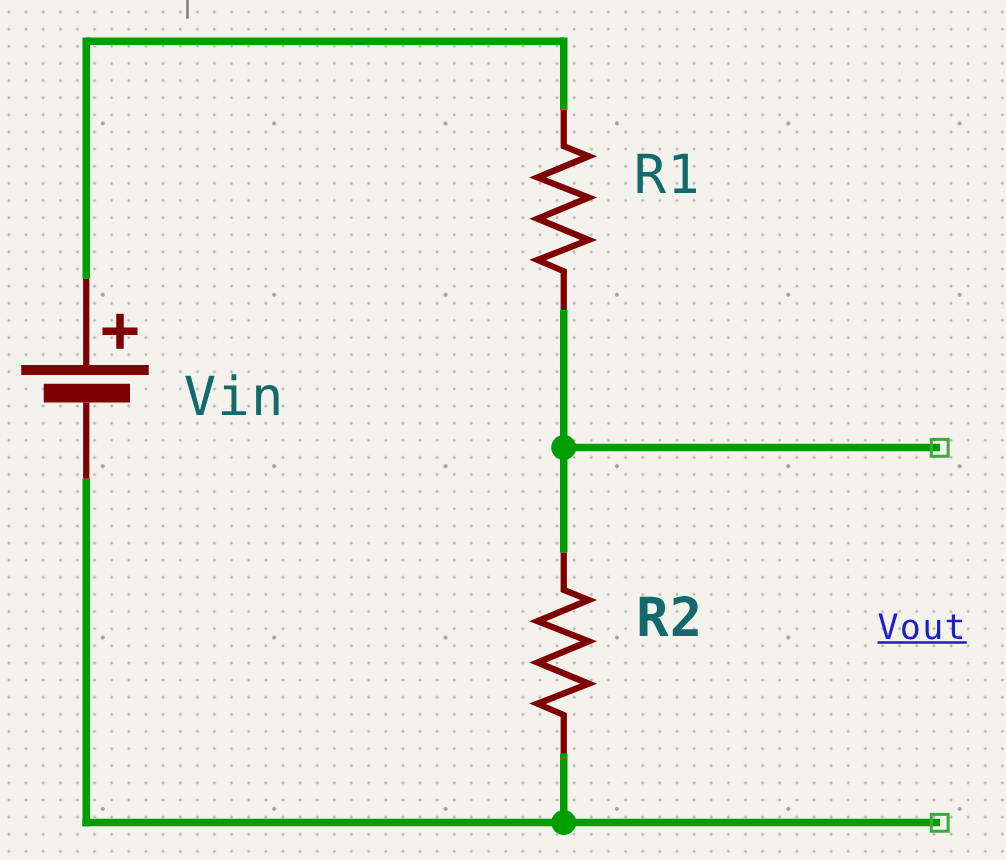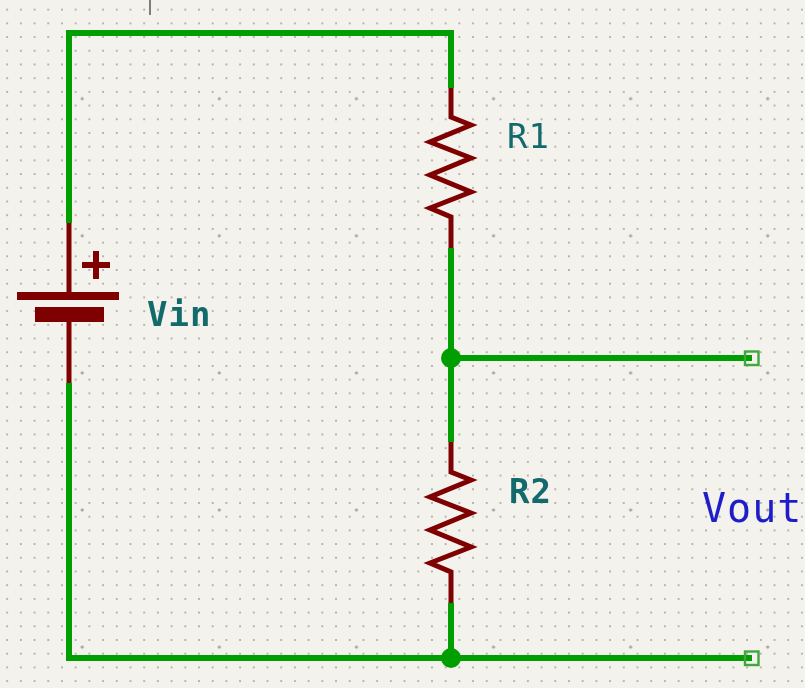--- a/index.html
+++ b/index.html
@@ -33,22 +33,22 @@
   .comp-fill{fill:var(--component);stroke:none;}
   .junction{fill:var(--wire);stroke:none;}
   .endsq{stroke:var(--endmarker);stroke-width:2.4;fill:none;}
   .graytick{stroke:var(--marker);stroke-width:2;fill:none;}
   .lbl{
     position:absolute;
     line-height:1;
     white-space:pre;
     letter-spacing:1px;
   }
-  .lbl-teal{color:var(--annotation);font-size:34px;}
-  .lbl-blue{color:var(--netlabel);font-size:40px;}
+  .lbl-teal{color:var(--annotation);font-size:43px;}
+  .lbl-blue{color:var(--netlabel);font-size:28px;text-decoration:underline;}
 </style>
 </head>
 <body>
 
 <div class="canvas">
 
   <svg class="circuit" width="805" height="688" viewBox="0 0 805 688">
 
     <path class="graytick" d="M150 0 V15"></path>
 
@@ -73,21 +73,21 @@
       <path class="comp" style="stroke-width:6" d="M82 265 H110 M96 251 V279"></path>
       <rect class="comp-fill" x="17" y="292" width="102" height="8"></rect>
       <rect class="comp-fill" x="35" y="307" width="69" height="15"></rect>
     </g>
 
     <path class="comp" d="M451 88 V117 L471 125 L430 142 L471 158 L430 175 L471 192 L430 208 L451 217 V248"></path>
 
     <path class="comp" d="M451 442 V472 L471 480 L430 497 L471 513 L430 530 L471 547 L430 563 L451 572 V603"></path>
   </svg>
 
-  <div class="lbl lbl-teal" style="left:147px;top:297px;font-weight:bold;">Vin</div>
+  <div class="lbl lbl-teal" style="left:147px;top:297px;">Vin</div>
 
   <div class="lbl lbl-teal" style="left:507px;top:119px;">R1</div>
 
   <div class="lbl lbl-teal" style="left:509px;top:474px;font-weight:bold;">R2</div>
 
   <div class="lbl lbl-blue" style="left:702px;top:488px;">Vout</div>
 
 </div>
 
 </body></html>

